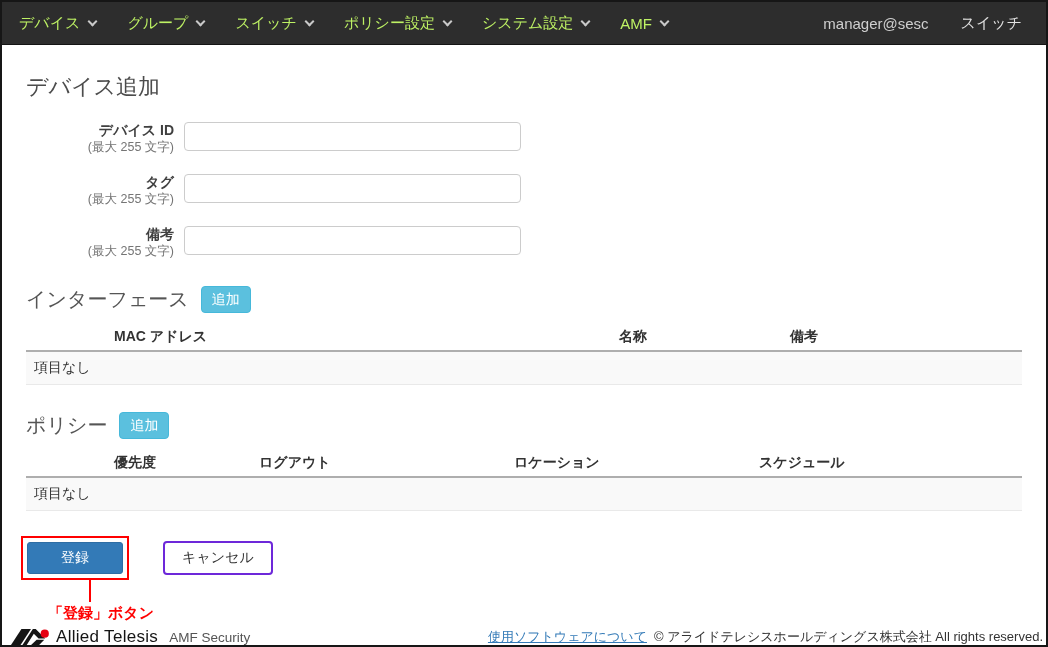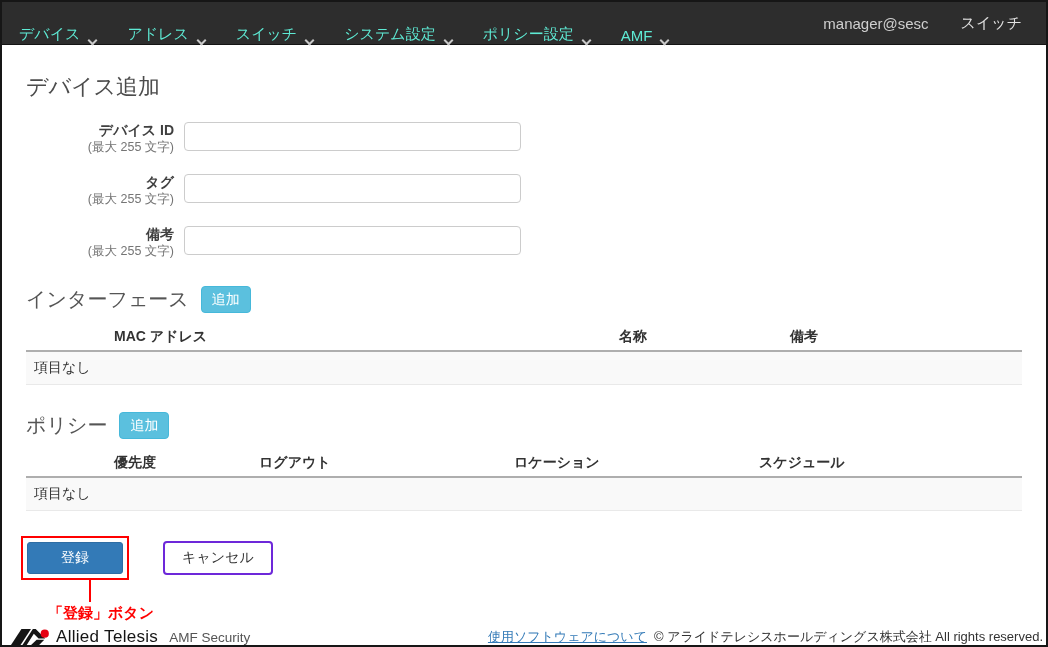--- a/index.html
+++ b/index.html
@@ -14,22 +14,22 @@
     background:#fff; overflow:hidden;
   }
 
   
   .navbar {
     flex:0 0 43px; background:#2d2d2d; border-bottom:1px solid #141414;
     display:flex; align-items:stretch; color:#d6d6d6; font-size:15px;
   }
   .nav-left { display:flex; align-items:stretch; padding-left:4px; flex:1; }
   .nav-item {
-    display:flex; align-items:flex-end; padding:0 13px; margin-right:5px;
-    color:#5eead4; cursor:pointer; white-space:nowrap;
+    display:flex; align-items:center; padding:0 13px; margin-right:5px;
+    color:#bef264; cursor:pointer; white-space:nowrap;
   }
   .chev {
     display:inline-block; width:7px; height:7px; margin-left:9px; margin-top:-4px;
     border-right:2px solid #c9c9c9; border-bottom:2px solid #c9c9c9;
     transform:rotate(45deg);
   }
   .nav-right { display:flex; align-items:stretch; }
   .nav-user { display:flex; align-items:center; color:#cfcfcf; padding:11px 14px; }
   .nav-logout { display:flex; align-items:center; padding:0 24px 0 18px; color:#e2e2e2; cursor:pointer; }
 
@@ -91,33 +91,33 @@
 
 <div class="frame">
 
   <nav class="navbar">
     <div class="nav-left">
       <div class="nav-item">
         <span>デバイス</span>
         <span class="chev"></span>
       </div>
       <div class="nav-item">
-        <span>アドレス</span>
+        <span>グループ</span>
         <span class="chev"></span>
       </div>
       <div class="nav-item">
         <span>スイッチ</span>
         <span class="chev"></span>
       </div>
       <div class="nav-item">
+        <span>ポリシー設定</span>
+        <span class="chev"></span>
+      </div>
+      <div class="nav-item">
         <span>システム設定</span>
-        <span class="chev"></span>
-      </div>
-      <div class="nav-item">
-        <span>ポリシー設定</span>
         <span class="chev"></span>
       </div>
       <div class="nav-item">
         <span>AMF</span>
         <span class="chev"></span>
       </div>
     </div>
     <div class="nav-right">
       <span class="nav-user">manager@sesc</span>
       <span class="nav-logout">スイッチ</span>

